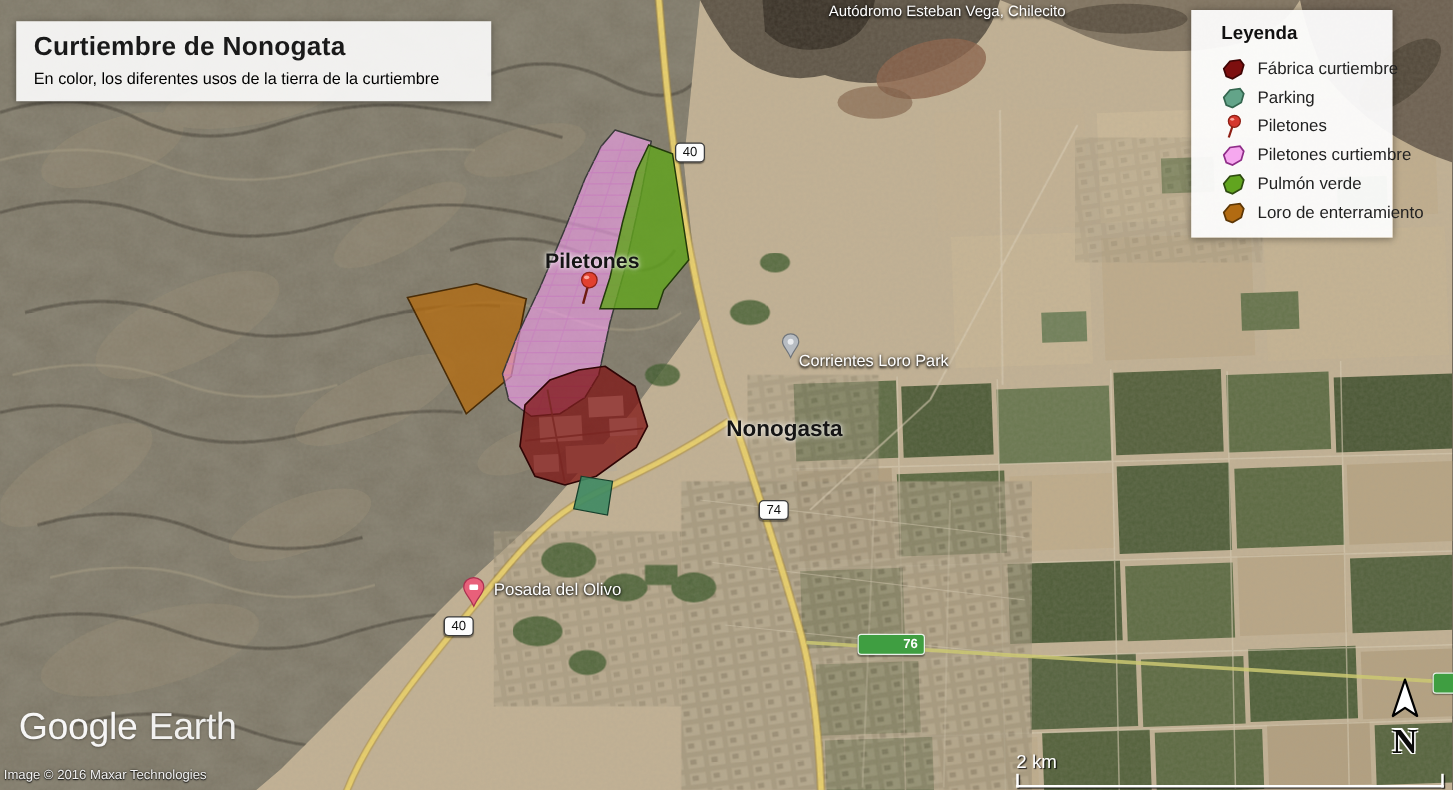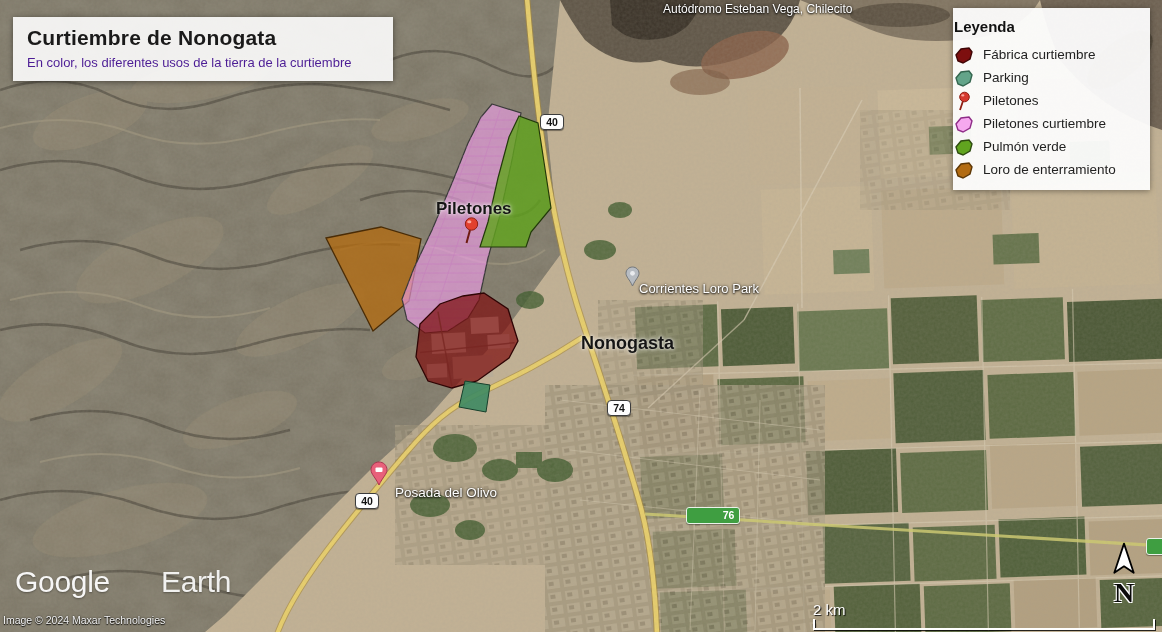--- a/index.html
+++ b/index.html
@@ -10,56 +10,56 @@
   }
   #terrain{position:absolute;left:0;top:0;}
   
   .title-box{
     position:absolute;left:13px;top:17px;width:352px;
     background:rgba(253,253,253,.9);
     box-shadow:0 1px 6px rgba(0,0,0,.45);
     padding:9px 14px 11px 14px;
   }
   .title-box h1{margin:0 0 5px 0;font-size:21px;font-weight:bold;color:#1a1a1a;letter-spacing:.2px;}
-  .title-box p{margin:0;font-size:13px;color:#4c1d95;}
+  .title-box p{margin:0;font-size:13px;color:#000000;}
   .legend-box{
-    position:absolute;left:953px;top:8px;width:197px;height:182px;
+    position:absolute;left:953px;top:8px;width:161px;height:182px;
     background:rgba(253,253,253,.95);
     box-shadow:0 1px 6px rgba(0,0,0,.4);
-    box-sizing:border-box;padding:10px 8px 8px 1px;
+    box-sizing:border-box;padding:10px 8px 8px 24px;
   }
   .legend-box h2{margin:0 0 8px 0;font-size:15px;font-weight:bold;color:#111;}
   .legend-row{display:flex;align-items:center;height:23px;}
   .legend-row .swatch{width:20px;display:flex;justify-content:center;margin-right:9px;flex:0 0 20px;}
   .legend-row .lbl{font-size:13.5px;color:#222;white-space:nowrap;}
   
   .map-label-dark{
     position:absolute;color:#151515;font-weight:bold;white-space:nowrap;
     text-shadow:0 0 3px rgba(255,255,255,.85),0 0 6px rgba(255,255,255,.55);
   }
   .map-label-light{
     position:absolute;color:#fff;white-space:nowrap;
     text-shadow:0 1px 2px rgba(0,0,0,.9),0 0 3px rgba(0,0,0,.75);
   }
   
   .badge-white{
     position:absolute;width:22px;height:14px;line-height:14px;text-align:center;
-    background:#fdfdfd;color:#111;font-size:10.5px;font-weight:bold;
+    background:#fdfdfd;color:#111;font-size:10.5px;font-weight:normal;
     border:1.5px solid #3c3c3c;border-radius:4px;box-shadow:0 1px 1px rgba(0,0,0,.4);
   }
   .badge-green{
     position:absolute;width:21px;height:15px;line-height:15px;text-align:center;
     background:#3f9e41;color:#fff;font-size:10.5px;font-weight:bold;
     border:1.5px solid #eaf3ea;border-radius:3px;box-shadow:0 1px 1px rgba(0,0,0,.35);padding-left:31px;
   }
   
   .ge-logo{position:absolute;left:15px;top:565px;font-size:30px;color:rgba(255,255,255,.95);
     text-shadow:0 1px 2px rgba(0,0,0,.35);letter-spacing:-.3px;}
   .ge-logo .w1{font-weight:500;margin-right:9px;}
-  .ge-logo .w2{font-weight:300;opacity:.95;margin-left:42px;}
+  .ge-logo .w2{font-weight:300;opacity:.95;}
   .copyright{position:absolute;left:3px;top:614px;font-size:10.5px;color:#f2f2f2;
     text-shadow:0 1px 1px rgba(0,0,0,.9),0 0 2px rgba(0,0,0,.8);}
   
   .scalebar{position:absolute;left:813px;top:601px;width:342px;}
   .scalebar .sb-label{width:100%;text-align:left;color:#fff;font-size:15px;
     text-shadow:1px 1px 1px rgba(0,0,0,.9);margin-bottom:1px;}
   .scalebar .sb-line{height:9px;border-left:2px solid #fff;border-right:2px solid #fff;
     border-bottom:2px solid #fff;filter:drop-shadow(1.5px 1.5px 0 rgba(0,0,0,.8));}
   .north{position:absolute;left:1106px;top:542px;width:36px;text-align:center;}
   .north .n-letter{font-family:"Liberation Serif", serif;font-weight:bold;font-size:28px;color:#0a0a0a;
@@ -266,21 +266,21 @@
       <path d="M8,14 L4.5,27" stroke="#6e1a10" stroke-width="2" fill="none"></path>
       <circle cx="9.5" cy="8" r="6.2" fill="#e2402f" stroke="#8e1f14" stroke-width="1"></circle>
       <ellipse cx="7.3" cy="5.8" rx="2.1" ry="1.5" fill="#ffb3a8" opacity="0.9"></ellipse>
     </g>
   </svg>
 
   <div class="map-label-light" style="left:663px;top:2px;font-size:12px;text-align:right;">Autódromo Esteban Vega, Chilecito</div>
   <div class="map-label-dark" style="left:436px;top:199px;font-size:17px;">Piletones</div>
   <div class="map-label-light" style="left:639px;top:281px;font-size:13px;">Corrientes Loro Park</div>
   <div class="map-label-dark" style="left:553px;top:333px;font-size:18px;margin-left:28px;">Nonogasta</div>
-  <div class="map-label-light" style="left:395px;top:485px;font-size:13.5px;">Posada del Olivo</div>
+  <div class="map-label-light" style="left:395px;top:464px;font-size:13.5px;">Posada del Olivo</div>
 
   <div class="badge-white" style="left:540px;top:114px;">40</div>
   <div class="badge-white" style="left:607px;top:400px;">74</div>
   <div class="badge-white" style="left:355px;top:493px;">40</div>
   <div class="badge-green" style="left:686px;top:507px;">76</div>
   <div class="badge-green" style="left:1146px;top:538px;">76</div>
 
   <div class="title-box">
     <h1>Curtiembre de Nonogata</h1>
     <p>En color, los diferentes usos de la tierra de la curtiembre</p>
@@ -342,21 +342,21 @@
             <polygon points="3,15 1,9 6,3 14,2 17,6 15,13 8,17" stroke-width="1.4" fill="#b26b12" stroke="#5d3706"></polygon>
           </svg>
       </span>
       <span class="lbl">Loro de enterramiento</span>
     </div>
   </div>
 
   <div class="ge-logo">
     <span class="w1">Google</span><span class="w2">Earth</span>
   </div>
-  <div class="copyright">Image © 2024 Maxar Technologies</div>
+  <div class="copyright">Image © 2016 Maxar Technologies</div>
 
   <div class="scalebar">
     <div class="sb-label">2 km</div>
     <div class="sb-line"></div>
   </div>
 
   <div class="north">
     <svg width="30" height="34" viewBox="0 0 36 42">
       <polygon points="18,2 30,38 18,30 6,38" fill="#fff" stroke="#000" stroke-width="2.2" stroke-linejoin="round"></polygon>
     </svg>

